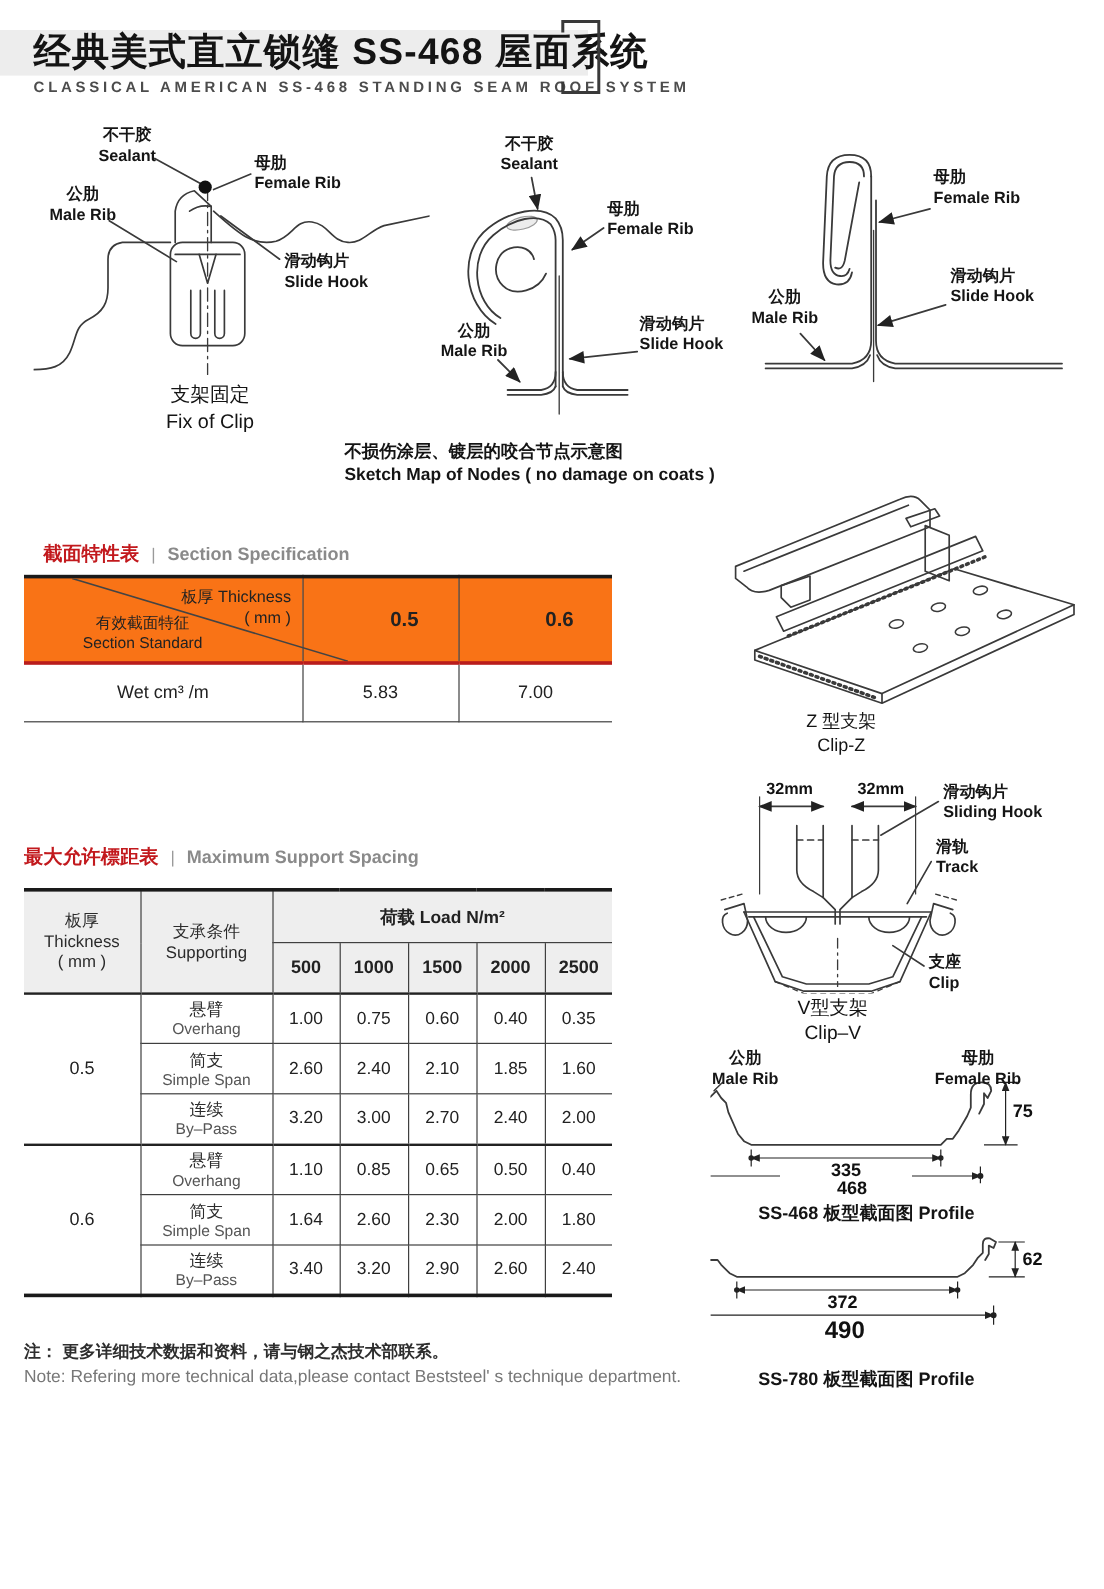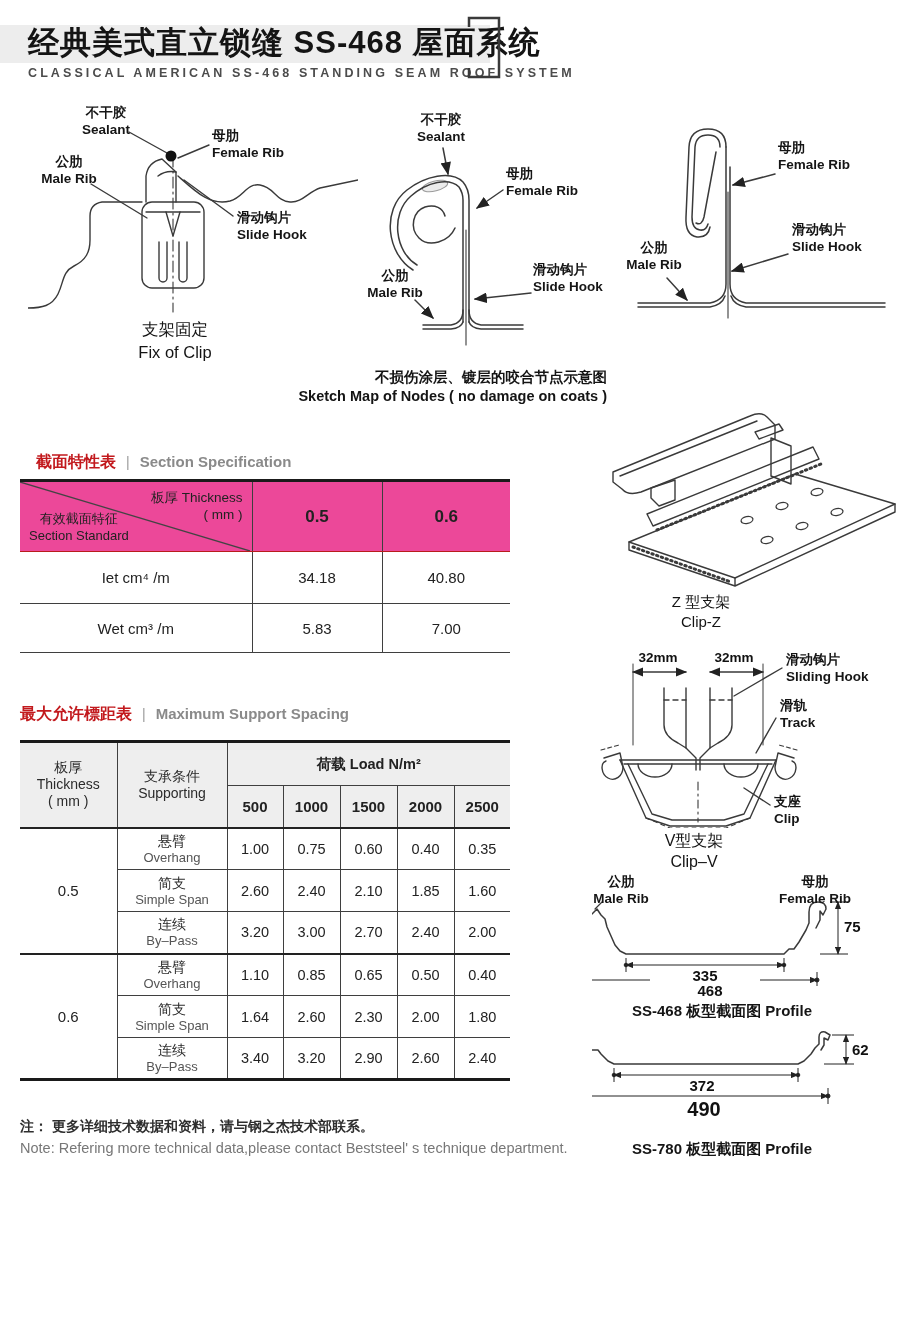--- a/index.html
+++ b/index.html
@@ -9,36 +9,36 @@
   
   .band{position:absolute;left:0;top:25px;width:490px;height:38px;background:#ededed;}
   .title-cn{position:absolute;left:28px;top:22px;font-size:31px;font-weight:700;letter-spacing:1px;color:#141414;white-space:nowrap;}
   .title-en{position:absolute;left:28px;top:66px;font-size:12.5px;font-weight:700;letter-spacing:3.1px;color:#4c4c4c;white-space:nowrap;}
   
   .fig{position:absolute;}
   .fig svg{position:absolute;left:0;top:0;}
   .lbl{position:absolute;font-weight:600;color:#151515;font-size:13.5px;line-height:16.5px;white-space:nowrap;}
   .lbl.center{text-align:center;}
   .cap-big{position:absolute;text-align:center;color:#141414;font-size:16.5px;font-weight:500;line-height:23px;}
-  .cap-mid{position:absolute;text-align:right;color:#141414;font-size:14.5px;font-weight:600;line-height:19px;}
+  .cap-mid{position:absolute;text-align:left;color:#141414;font-size:14.5px;font-weight:600;line-height:19px;}
   .cap-fig{position:absolute;text-align:center;color:#141414;font-size:15px;font-weight:500;line-height:20px;}
   .cap-prof{position:absolute;text-align:right;color:#141414;font-size:15px;font-weight:700;}
   .dim{position:absolute;font-size:13.5px;font-weight:600;color:#111;white-space:nowrap;}
   .dim.center{text-align:center;}
   
   .sec-title{position:absolute;display:flex;align-items:baseline;gap:10px;white-space:nowrap;}
   .sec-title .cn{font-size:16px;font-weight:700;color:#c2191d;}
   .sec-title .sep{font-size:14px;color:#9a9a9a;}
   .sec-title .en{font-size:15px;font-weight:700;color:#8a8a8a;}
   
   table{border-collapse:collapse;table-layout:fixed;position:absolute;left:20px;}
   td{padding:0;text-align:center;vertical-align:middle;}
   .t1{top:479px;width:490px;border-top:3px solid #1a1a1a;border-bottom:1px solid #3f3f3f;}
   .t1 td{border:1px solid #3f3f3f;}
-  .t1 tr:first-child td{border-bottom:1px solid #b91c1c;background:#ec4899;}
+  .t1 tr:first-child td{border-bottom:3px solid #b91c1c;background:#f97316;padding-left:40px;}
   .t1 td:first-child{border-left:none;}
   .t1 td:last-child{border-right:none;}
   .t1 .colhdr{font-size:17px;font-weight:600;color:#222;}
   .t1 .rowlbl{font-size:15px;color:#222;}
   .t1 .num{font-size:15px;color:#222;}
   .corner{position:relative;height:69px;}
   .corner svg{position:absolute;left:0;top:0;}
   .corner .ct{position:absolute;top:7px;right:9px;text-align:right;font-size:13.5px;color:#222;line-height:17px;}
   .corner .cb{position:absolute;bottom:7px;left:9px;text-align:center;font-size:13px;color:#222;line-height:17px;}
   .t2{top:740px;width:490px;border-top:3px solid #1a1a1a;border-bottom:3px solid #1a1a1a;}
@@ -215,25 +215,20 @@
             <div>( mm )</div>
           </div>
           <div class="cb">
             <div>有效截面特征</div>
             <div>Section Standard</div>
           </div>
         </div>
       </td>
       <td class="colhdr">0.5</td>
       <td class="colhdr">0.6</td>
-    </tr>
-    <tr style="height:52px;">
-      <td class="rowlbl">Iet cm⁴ /m</td>
-      <td class="num">34.18</td>
-      <td class="num">40.80</td>
     </tr>
     <tr style="height:49px;">
       <td class="rowlbl">Wet cm³ /m</td>
       <td class="num">5.83</td>
       <td class="num">7.00</td>
     </tr>
   </tbody>
     </table>
 
   <div class="sec-title" style="left:20px;top:704px;">

